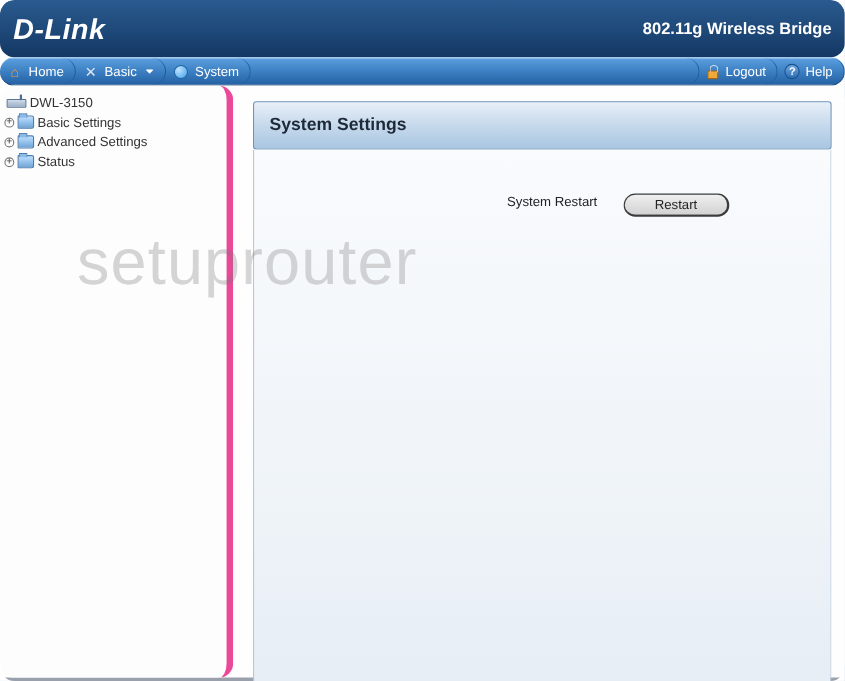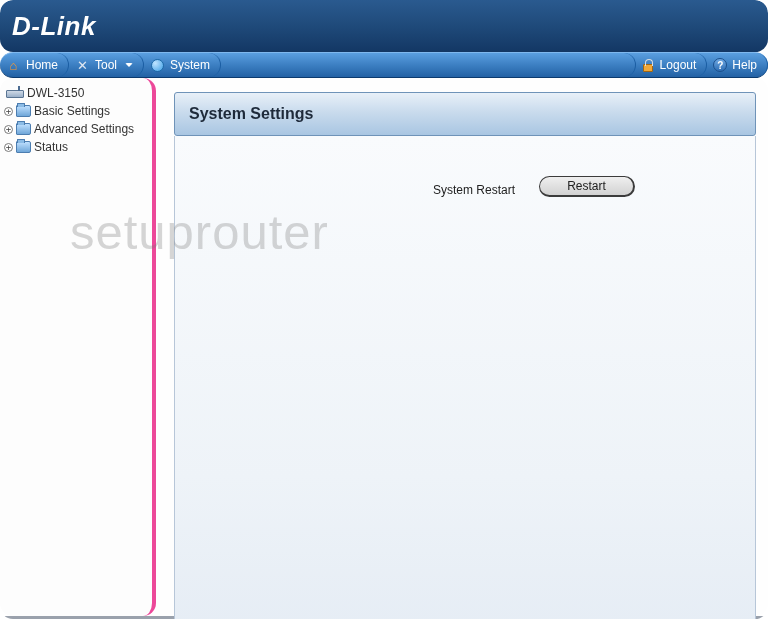--- a/index.html
+++ b/index.html
@@ -98,22 +98,22 @@
     .body-area {
       display: flex;
       height: calc(619px - 52px - 26px - 3px);
       background: #fefefe;
     }
     .bottom-border {
       height: 3px; background: #9aa1ac;
     }
     
     .sidebar {
-      width: 156px;
-      border-right: 4px solid #ec4899;
+      width: 212px;
+      border-right: 6px solid #ec4899;
       padding: 6px 4px;
       background: #fdfdfd;
     }
     .tree-root {
       display: flex; align-items: center; gap: 5px; padding: 2px 2px;
       font-size: 12px; color: #333; cursor: pointer;
     }
     .icon-device {
       width: 16px; height: 12px; position: relative;
     }
@@ -160,21 +160,21 @@
     }
     .panel-body {
       border: 1px solid #b7c6d8;
       border-top: none;
       border-radius: 0 0 3px 3px;
       background: linear-gradient(to bottom, #f9fbfd, #eef3f8 70%, #e6edf5);
       height: 488px;
       padding: 40px 30px;
     }
     .form-row {
-      display: flex; align-items: flex-end; justify-content: center;
+      display: flex; align-items: flex-start; justify-content: center;
       gap: 24px; margin-bottom: 30px;
       font-size: 12px; color: #222;
     }
     .form-label { text-align: right; min-width: 220px; }
     .btn {
       min-width: 96px;
       padding: 2px 8px;
       font-size: 12px;
       font-family: Arial, sans-serif;
       background: linear-gradient(#efefef,#d2d2d2);
@@ -182,43 +182,44 @@
       border-right-width: 2px;
       border-bottom-width: 2px;
       color: #222;
       cursor: pointer;
       text-align: center;
     }
     
     .watermark {
       position: absolute;
       left: 70px; top: 204px;
-      font-size: 49px;
+      font-size: 59px;
       color: rgba(120,120,120,0.30);
       font-family: Arial, sans-serif;
       letter-spacing: 1px;
       pointer-events: none;
       user-select: none;
     }
   </style>
 </head>
 <body>
 
 <div class="header">
   <div class="logo">D-Link</div>
+  <div class="header-right">802.11g Wireless Bridge</div>
 </div>
 
 <div class="toolbar">
   <div class="toolbar-item">
     <span class="toolbar-icon icon-home">⌂</span>
     <span>Home</span>
   </div>
   <div class="toolbar-item">
     <span class="toolbar-icon icon-tool">✕</span>
-    <span>Tool</span>
+    <span>Basic</span>
     <span class="dropdown-arrow"></span>
   </div>
   <div class="toolbar-item">
     <span class="toolbar-icon">
         <span class="icon-globe"></span>
       </span>
     <span>System</span>
   </div>
   <div class="toolbar-spacer"></div>
   <div class="toolbar-item">

